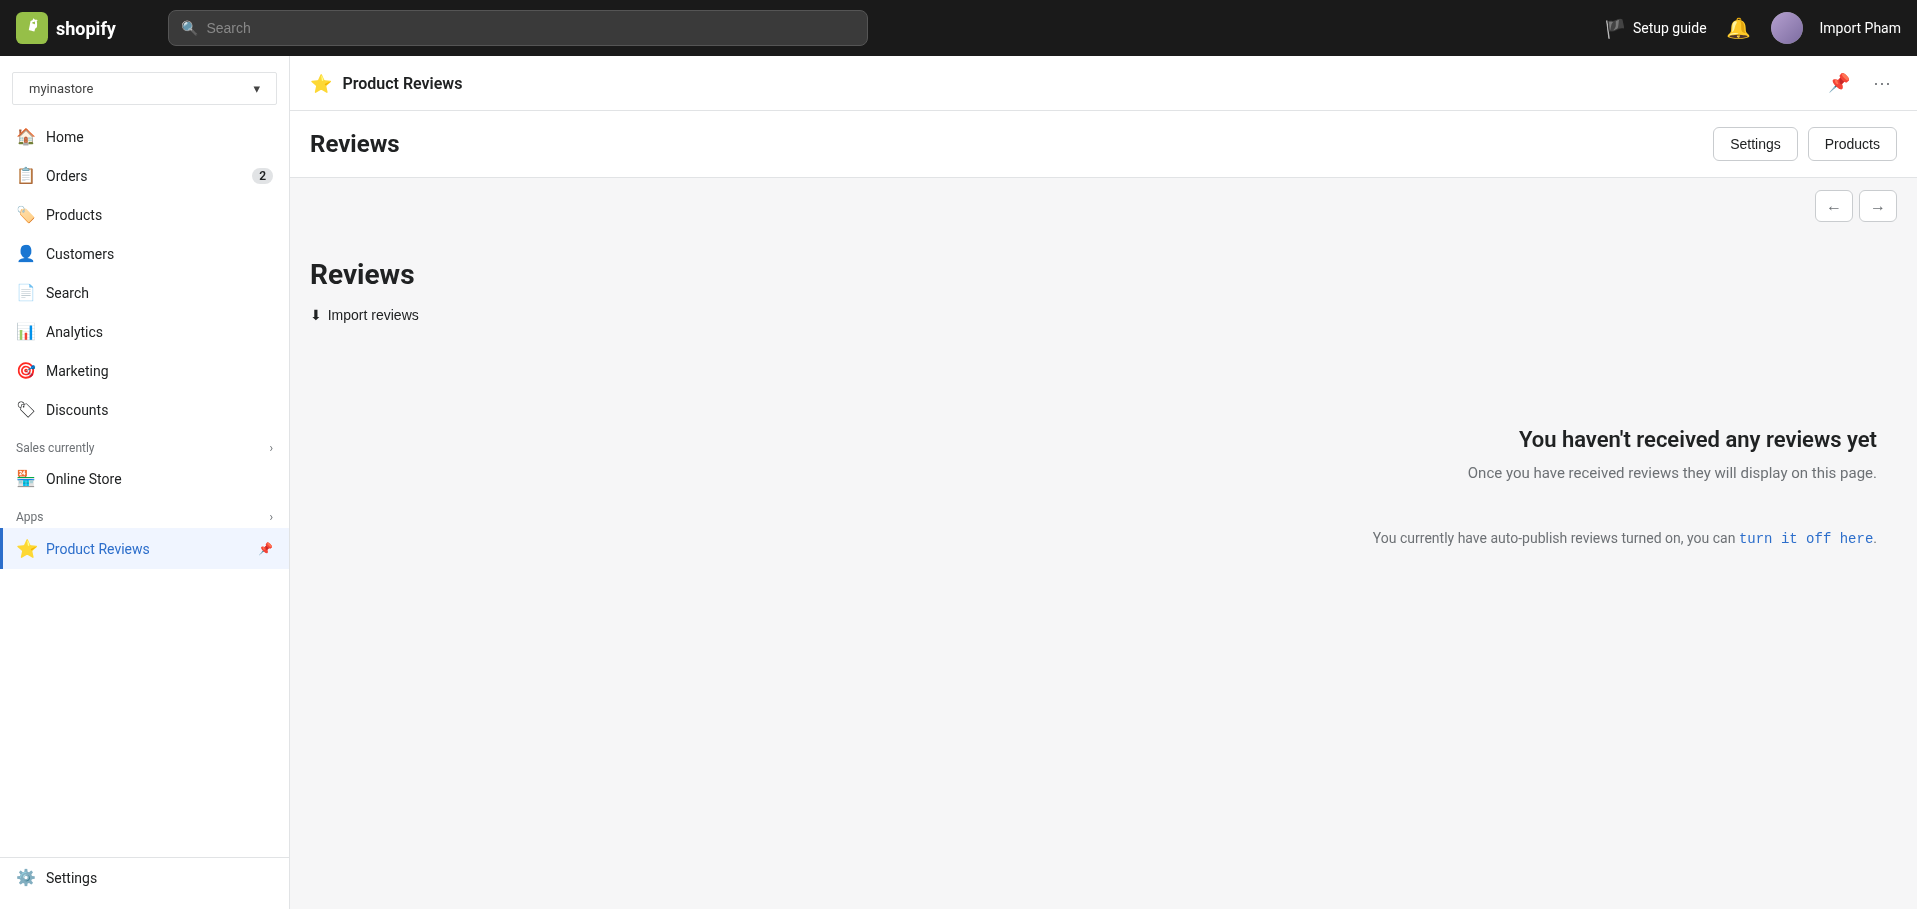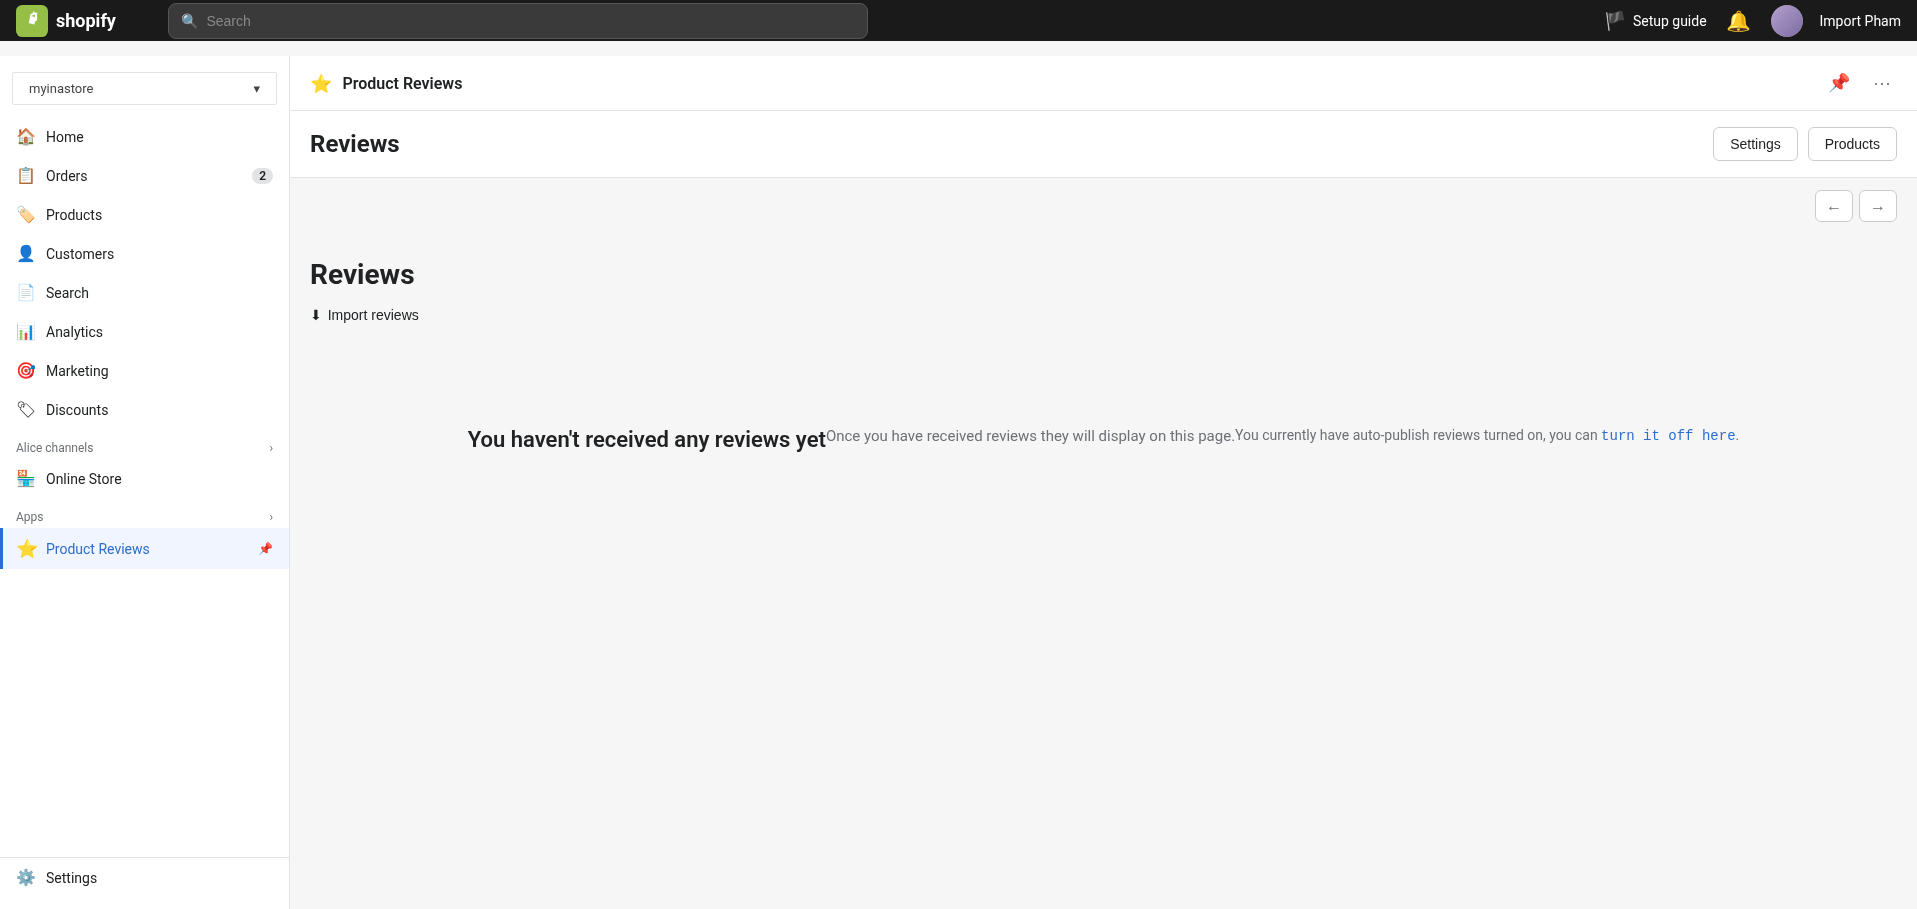--- a/index.html
+++ b/index.html
@@ -3,21 +3,21 @@
   <meta charset="utf-8">
   <style>
     * { box-sizing: border-box; margin: 0; padding: 0; }
     body { font-family: -apple-system, BlinkMacSystemFont, 'Segoe UI', Roboto, sans-serif; background: #f6f6f7; color: #202223; font-size: 14px; }
 
     
     .topbar {
       display: flex;
       align-items: center;
       background: #1a1a1a;
-      height: 41px;
+      height: 56px;
       padding: 0 16px;
       gap: 12px;
       position: fixed;
       top: 0; left: 0; right: 0;
       z-index: 100;
     }
     .topbar-logo {
       display: flex;
       align-items: center;
       gap: 8px;
@@ -262,22 +262,22 @@
       border: none;
       cursor: pointer;
       padding: 4px 0;
       margin-bottom: 40px;
     }
     .import-icon { font-size: 14px; }
 
     
     .empty-state {
       display: flex;
-      flex-direction: row;
-      align-items: flex-start;
+      flex-direction: column;
+      align-items: flex-end;
       justify-content: center;
       padding: 60px 20px 40px;
       text-align: center;
     }
     .empty-heading {
       font-size: 22px;
       font-weight: 600;
       color: #202223;
       margin-bottom: 12px;
     }
@@ -368,21 +368,21 @@
     <div class="nav-item">
       <span class="nav-icon">🎯</span>
       <span>Marketing</span>
     </div>
     <div class="nav-item">
       <span class="nav-icon">🏷</span>
       <span>Discounts</span>
     </div>
 
     <div class="nav-section-label">
-      <span>Alice channels</span>
+      <span>Sales currently</span>
       <span class="nav-chevron">›</span>
     </div>
     <div class="nav-item">
       <span class="nav-icon">🏪</span>
       <span>Online Store</span>
     </div>
 
     <div class="nav-section-label">
       <span>Apps</span>
       <span class="nav-chevron">›</span>

